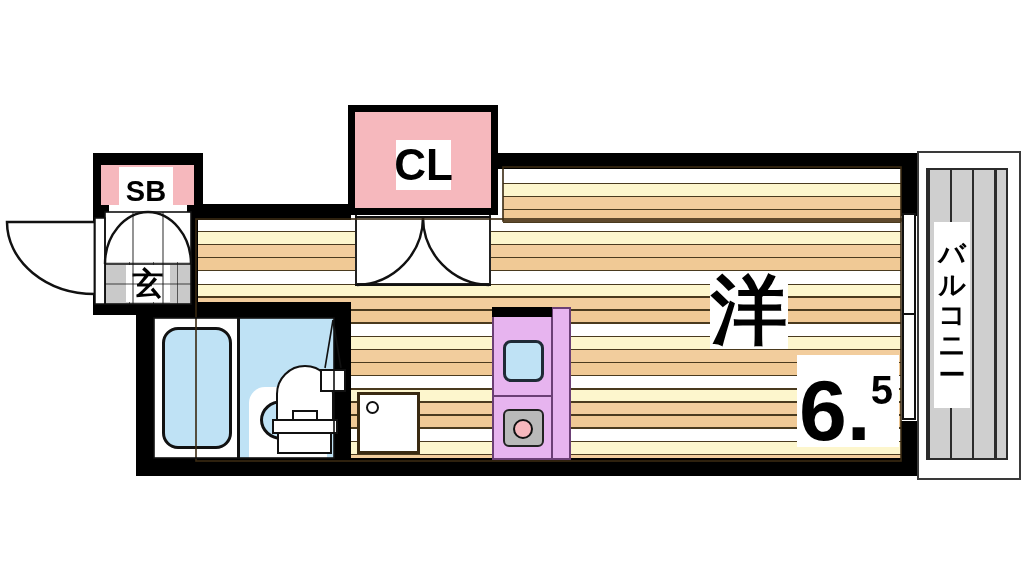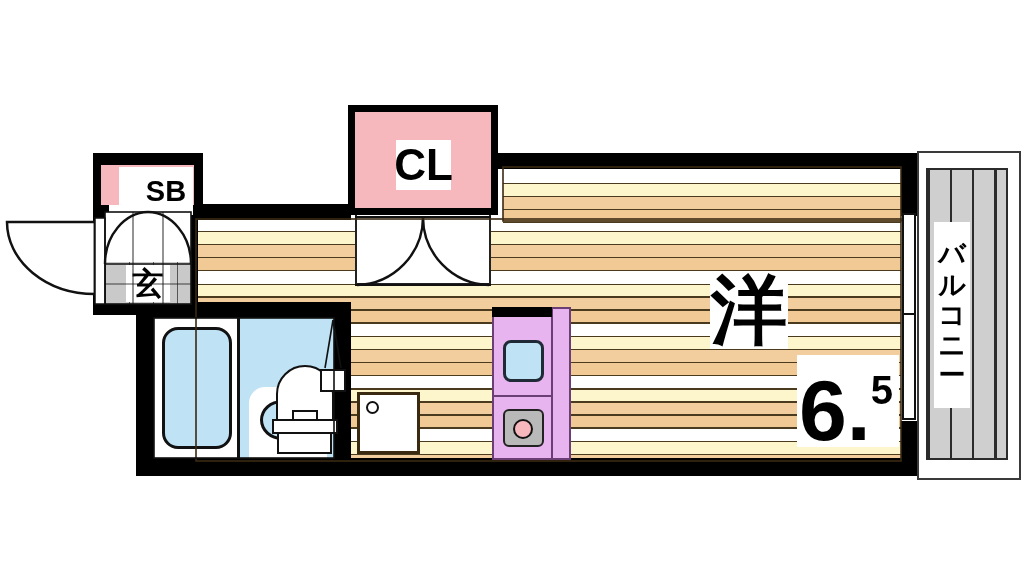--- a/index.html
+++ b/index.html
@@ -192,21 +192,21 @@
   <div class="wall" style="left:901px; top:153px; width:16px; height:63px;"></div>
 
   <div class="wall" style="left:901px; top:421px; width:16px; height:55px;"></div>
 
   <div class="pink-box" style="left:348px; top:105px; width:150px; height:110px;"></div>
   <div class="lbl lbl-cl" style="left:396px; top:140px; width:55px; height:50px;">CL</div>
 
   <div class="abs" style="left:355px; top:215px; width:136px; height:70px; background:#ffffff; border-left:2px solid #222; border-right:2px solid #222; border-bottom:2px solid #222; box-sizing:border-box;"></div>
 
   <div class="abs pink-fill" style="left:101px; top:165px; width:93px; height:40px;"></div>
-  <div class="lbl lbl-sb" style="left:119px; top:167px; width:54px; height:48px;padding-left:20px;">SB</div>
+  <div class="lbl lbl-sb" style="left:119px; top:167px; width:54px; height:48px;">SB</div>
 
   <div class="abs" style="left:105px; top:212px; width:86px; height:52px; background:#ffffff;"></div>
   <div class="genkan-tile" style="left:105px; top:262px; width:86px; height:42px;"></div>
   <div class="lbl lbl-jp lbl-genkan" style="left:126px; top:265px; width:44px; height:37px;">玄</div>
 
   <div class="abs water" style="left:154px; top:318px; width:180px; height:140px;"></div>
 
   <div class="abs" style="left:154px; top:318px; width:86px; height:140px; background:#ffffff; border-right:3px solid #111; box-sizing:border-box;"></div>
   <div class="abs water" style="left:162px; top:327px; width:70px; height:122px; border:3px solid #111; border-radius:16px; box-sizing:border-box;"></div>
 

